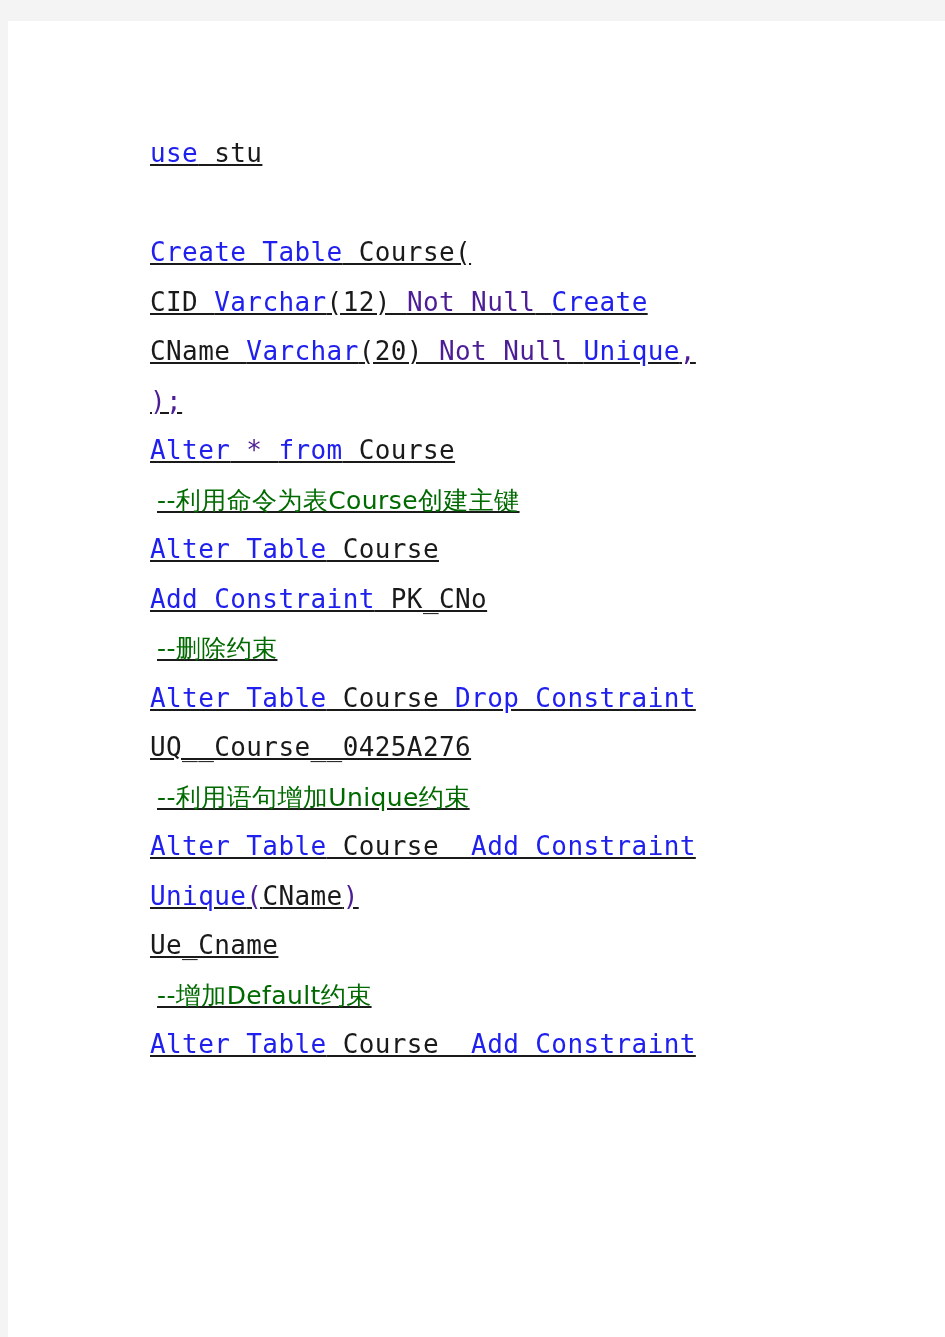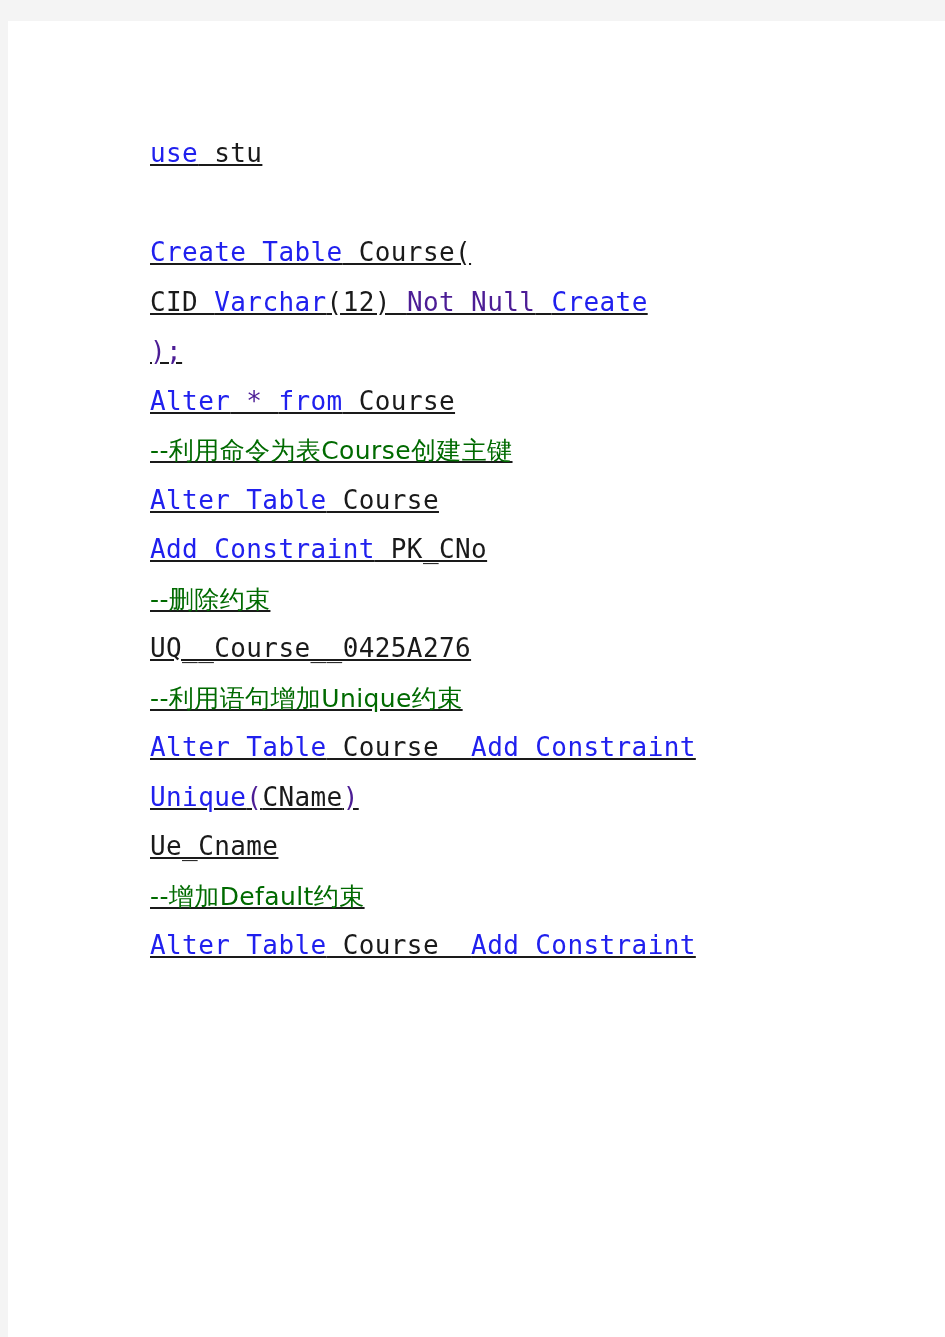--- a/index.html
+++ b/index.html
@@ -40,37 +40,40 @@
     color: transparent;
   }
   .kw   { color: #2020ee; }
   .mod  { color: #4c1d95; }
   .id   { color: #1a1a1a; }
   .cmt  { color: #006a00; }
   .punc { color: #1a1a1a; }
   .cmt-cjk {
     font-family: "DejaVu Sans", sans-serif;
     font-size: 25px;
+    margin-left: 7px;
   }
 </style>
 </head>
 <body>
 
 <div id="page">
   <div id="code-block">
       <div class="code-line"><span class="kw">use</span><span class="id"> stu</span></div>
       <div class="code-line blank">&nbsp;</div>
       <div class="code-line"><span class="kw">Create Table</span><span class="id"> Course</span><span class="punc">(</span></div>
       <div class="code-line"><span class="id">CID </span><span class="kw">Varchar</span><span class="punc">(12) </span><span class="mod">Not Null</span><span class="id"> </span><span class="kw">Create</span></div>
+      <div class="code-line"><span class="id">CName </span><span class="kw">Varchar</span><span class="punc">(20) </span><span class="mod">Not Null</span><span class="id"> </span><span class="kw">Unique</span><span class="mod">,</span></div>
       <div class="code-line"><span class="mod">);</span></div>
       <div class="code-line"><span class="kw">Alter</span><span class="mod"> * </span><span class="kw">from</span><span class="id"> Course</span></div>
       <div class="code-line"><span class="cmt cmt-cjk">--利用命令为表Course创建主键</span></div>
       <div class="code-line"><span class="kw">Alter Table</span><span class="id"> Course</span></div>
       <div class="code-line"><span class="kw">Add Constraint</span><span class="id"> PK_CNo</span></div>
       <div class="code-line"><span class="cmt cmt-cjk">--删除约束</span></div>
+      <div class="code-line"><span class="kw">Alter Table</span><span class="id"> Course </span><span class="kw">Drop Constraint</span></div>
       <div class="code-line"><span class="id">UQ__Course__0425A276</span></div>
       <div class="code-line"><span class="cmt cmt-cjk">--利用语句增加Unique约束</span></div>
       <div class="code-line"><span class="kw">Alter Table</span><span class="id"> Course  </span><span class="kw">Add Constraint</span></div>
       <div class="code-line"><span class="kw">Unique</span><span class="mod">(</span><span class="id">CName</span><span class="mod">)</span></div>
       <div class="code-line"><span class="id">Ue_Cname</span></div>
       <div class="code-line"><span class="cmt cmt-cjk">--增加Default约束</span></div>
       <div class="code-line"><span class="kw">Alter Table</span><span class="id"> Course  </span><span class="kw">Add Constraint</span></div>
     </div>
 </div>
 

